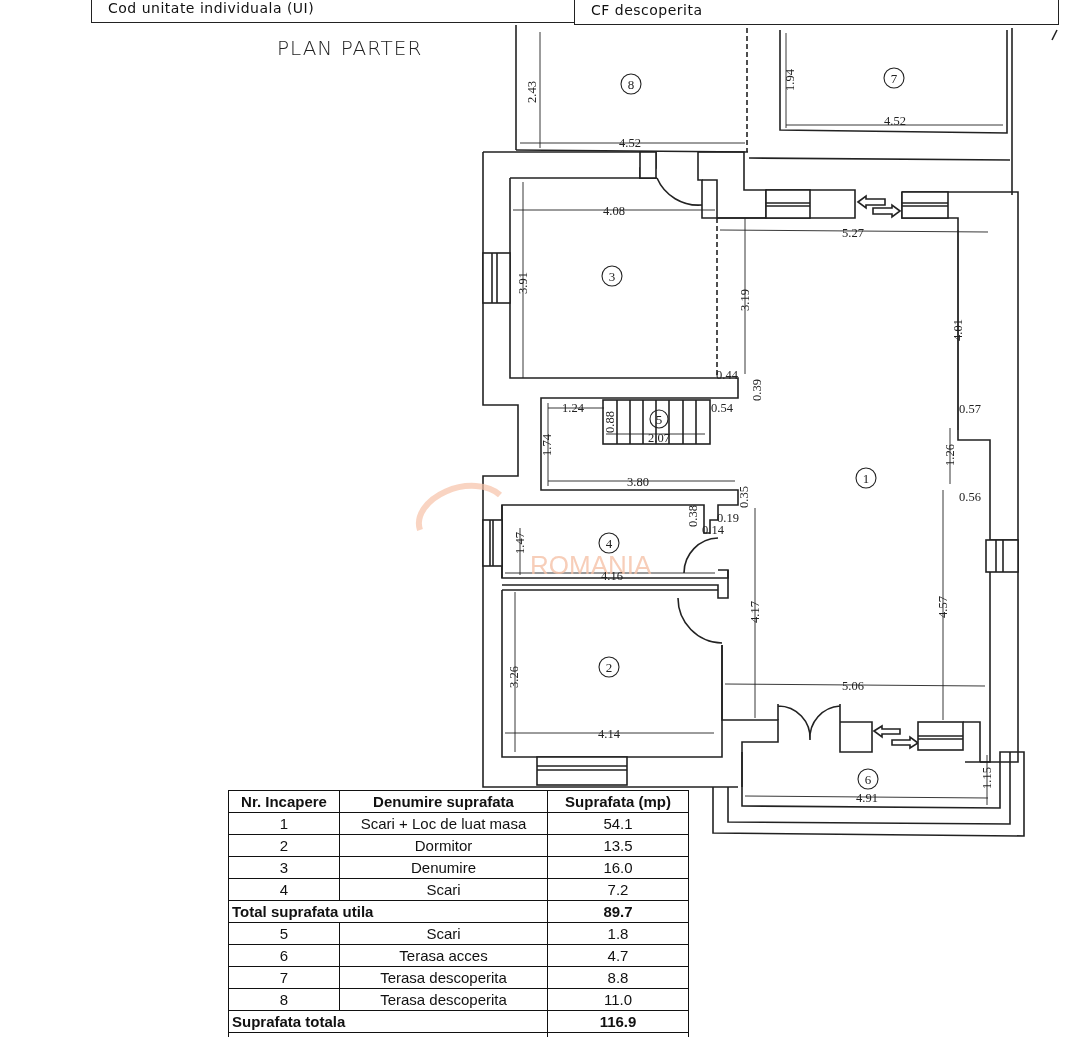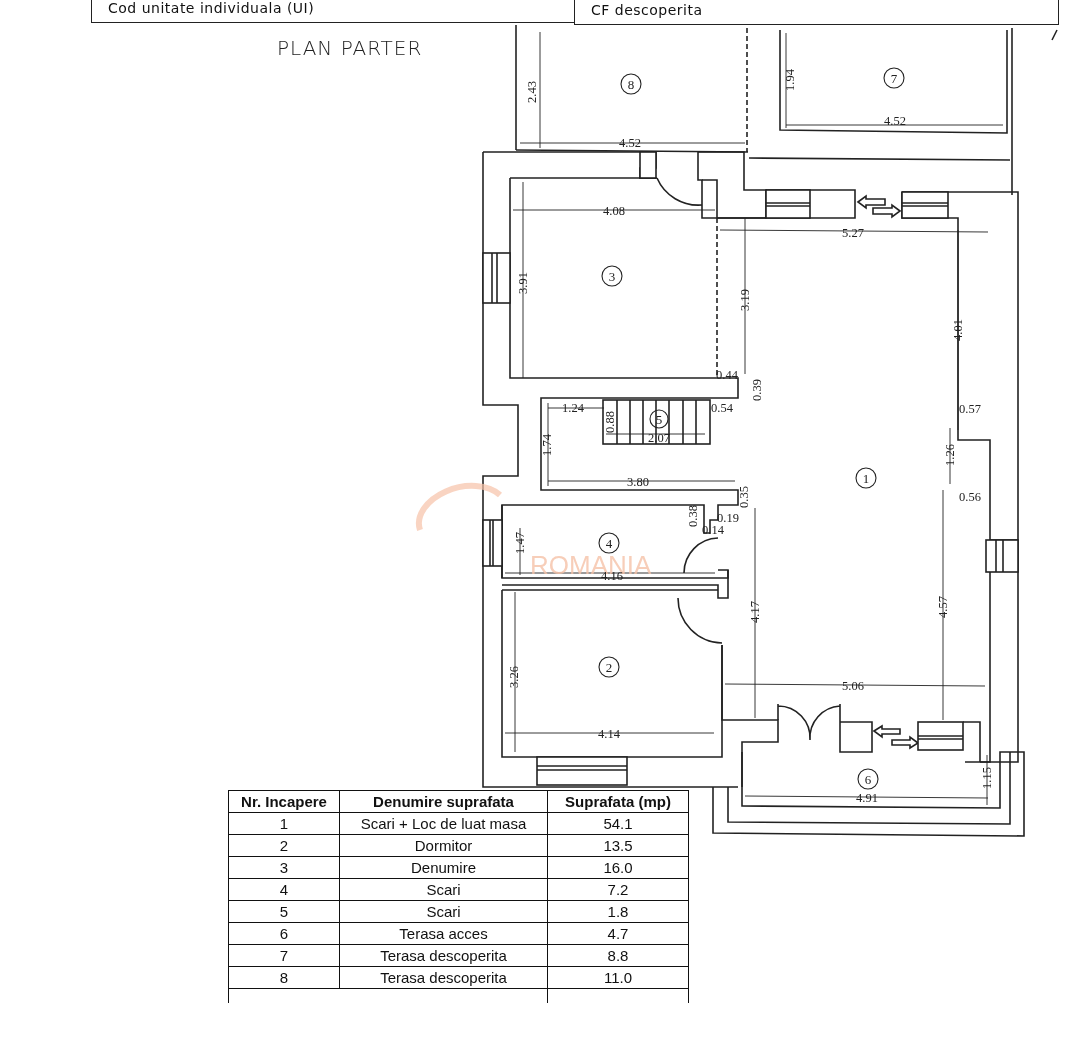--- a/index.html
+++ b/index.html
@@ -223,37 +223,45 @@
     <td>3</td>
     <td>Denumire</td>
     <td>16.0</td>
   </tr>
   <tr>
     <td>4</td>
     <td>Scari</td>
     <td>7.2</td>
   </tr>
   <tr>
+    <td class="lbl" colspan="2">Total suprafata utila</td>
+    <td class="b">89.7</td>
+  </tr>
+  <tr>
     <td>5</td>
     <td>Scari</td>
     <td>1.8</td>
   </tr>
   <tr>
     <td>6</td>
     <td>Terasa acces</td>
     <td>4.7</td>
   </tr>
   <tr>
     <td>7</td>
     <td>Terasa descoperita</td>
     <td>8.8</td>
   </tr>
   <tr>
     <td>8</td>
     <td>Terasa descoperita</td>
     <td>11.0</td>
   </tr>
   <tr>
+    <td class="lbl" colspan="2">Suprafata totala</td>
+    <td class="b">116.9</td>
+  </tr>
+  <tr>
     <td colspan="2" style="border-bottom:none;height:14px;"></td>
     <td style="border-bottom:none;height:14px;"></td>
   </tr>
 </tbody>
   </table>
 
 </body></html>

